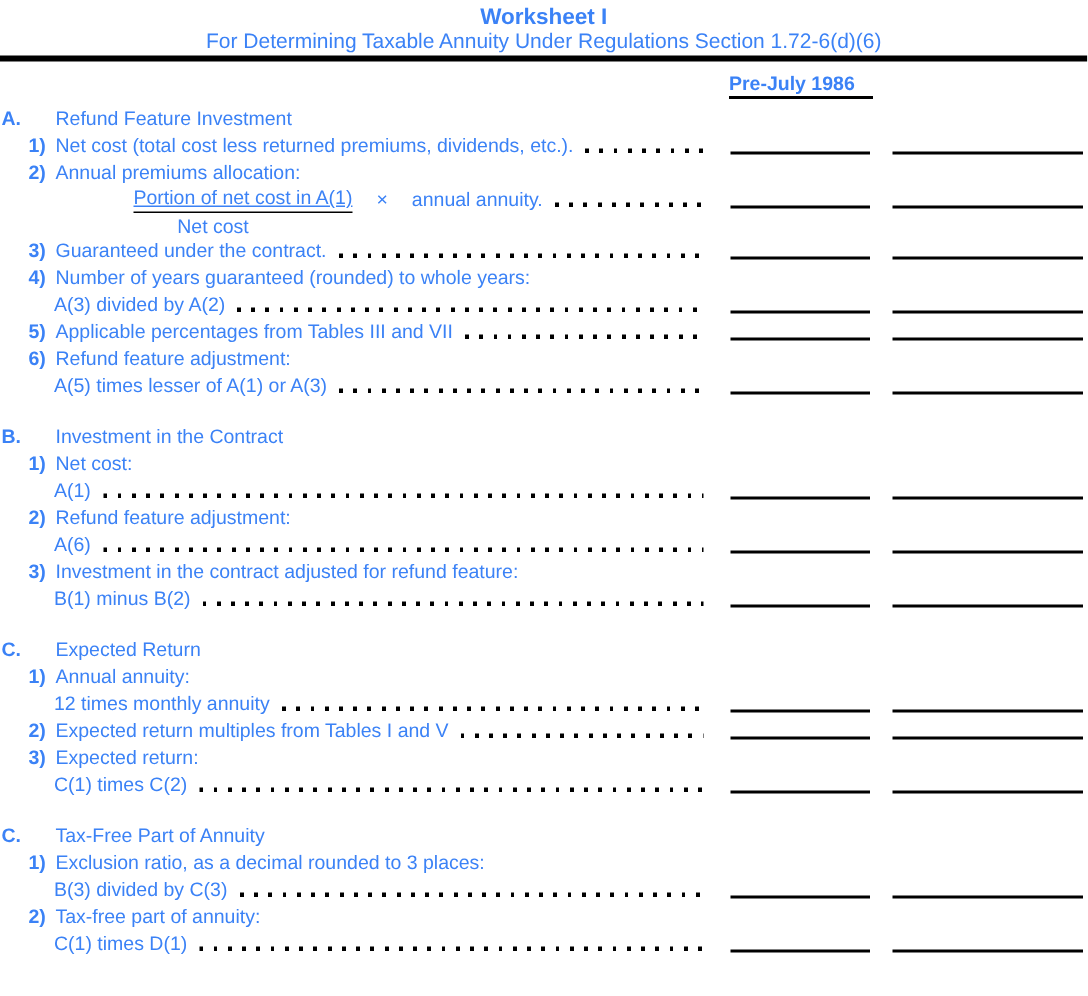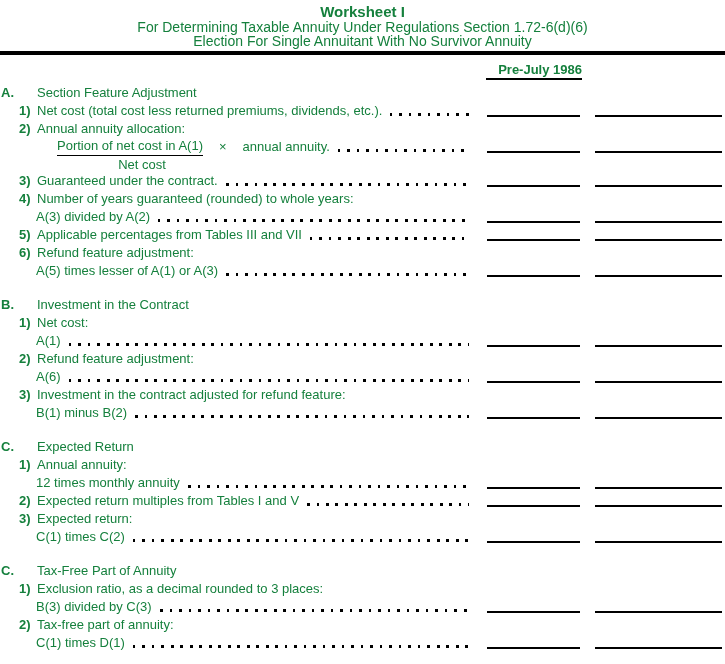--- a/index.html
+++ b/index.html
@@ -1,53 +1,54 @@
 <!DOCTYPE html>
 <html><head>
 <meta charset="utf-8">
 <style>
   html,body{margin:0;padding:0;background:#ffffff;}
   .page{
     position:relative;
     width:725px;height:664px;
-    background:#ffffff;color:#15803d;
+    background:#ffffff;color:#3b82f6;
     font-family:"Liberation Sans","DejaVu Sans",sans-serif;
     font-size:13px;
     overflow:hidden;
   }
   .header{text-align:center;padding-top:3px;}
   .title{font-weight:bold;font-size:15px;line-height:17px;}
   .subtitle{font-size:14px;line-height:14px;}
   .rule{height:4px;background:#000;margin-top:3px;}
   .colheads{position:relative;height:26px;}
   .colhead{
     position:absolute;top:7px;
     font-weight:bold;font-size:13px;
     border-bottom:2px solid #000;
-    text-align:right;padding-bottom:1px;
+    text-align:left;padding-bottom:1px;
   }
   .colhead.c1{left:486px;width:96px;}
   .colhead.c2{left:598px;width:118px;}
   #rows{padding-top:3px;}
   .row{
     display:flex;align-items:flex-end;
     height:18px;line-height:18px;
     padding-right:3px;
     white-space:nowrap;
   }
   .row.den{height:16px;line-height:14px;}
   .section-row{margin-top:16px;}
   #rows .section-row:first-child{margin-top:0;}
   .letter{flex:none;width:36px;padding-left:1px;font-weight:bold;}
   .item-num{flex:none;margin-left:19px;width:18px;font-weight:bold;}
   .sub-text{margin-left:36px;}
   .frac-num{
-    margin-left:57px;
+    margin-left:89px;
     border-bottom:1.5px solid #000;
     padding-bottom:0px;
+    text-decoration:underline;
   }
   .frac-op{margin:0 16px;}
   .frac-den{
     margin-left:57px;width:170px;
     text-align:center;flex:none;
   }
   .leader{
     flex:1 1 auto;min-width:12px;
     height:3px;align-self:flex-end;
     margin:0 18px 4px 8px;
@@ -61,41 +62,40 @@
   .cell.c1{width:93px;}
   .cell.c2{width:127px;margin-left:15px;}
 </style>
 </head>
 <body>
 
 <div class="page">
   <div class="header">
     <div class="title">Worksheet I</div>
     <div class="subtitle">For Determining Taxable Annuity Under Regulations Section 1.72-6(d)(6)</div>
-    <div class="subtitle">Election For Single Annuitant With No Survivor Annuity</div>
   </div>
   <div class="rule"></div>
   <div class="colheads">
     <span class="colhead c1">Pre-July 1986</span>
   </div>
   <div id="rows">
       <div class="row section-row">
         <span class="letter">A.</span>
-        <span>Section Feature Adjustment</span>
+        <span>Refund Feature Investment</span>
       </div>
       <div class="row">
         <span class="item-num">1)</span>
         <span>Net cost (total cost less returned premiums, dividends, etc.).</span>
         <span class="leader"></span>
         <span class="cell c1"></span>
         <span class="cell c2"></span>
       </div>
       <div class="row">
         <span class="item-num">2)</span>
-        <span>Annual annuity allocation:</span>
+        <span>Annual premiums allocation:</span>
       </div>
       <div class="row">
         <span class="frac-num">Portion of net cost in A(1)</span>
         <span class="frac-op">×</span>
         <span>annual annuity.</span>
         <span class="leader"></span>
         <span class="cell c1"></span>
         <span class="cell c2"></span>
       </div>
       <div class="row den">

